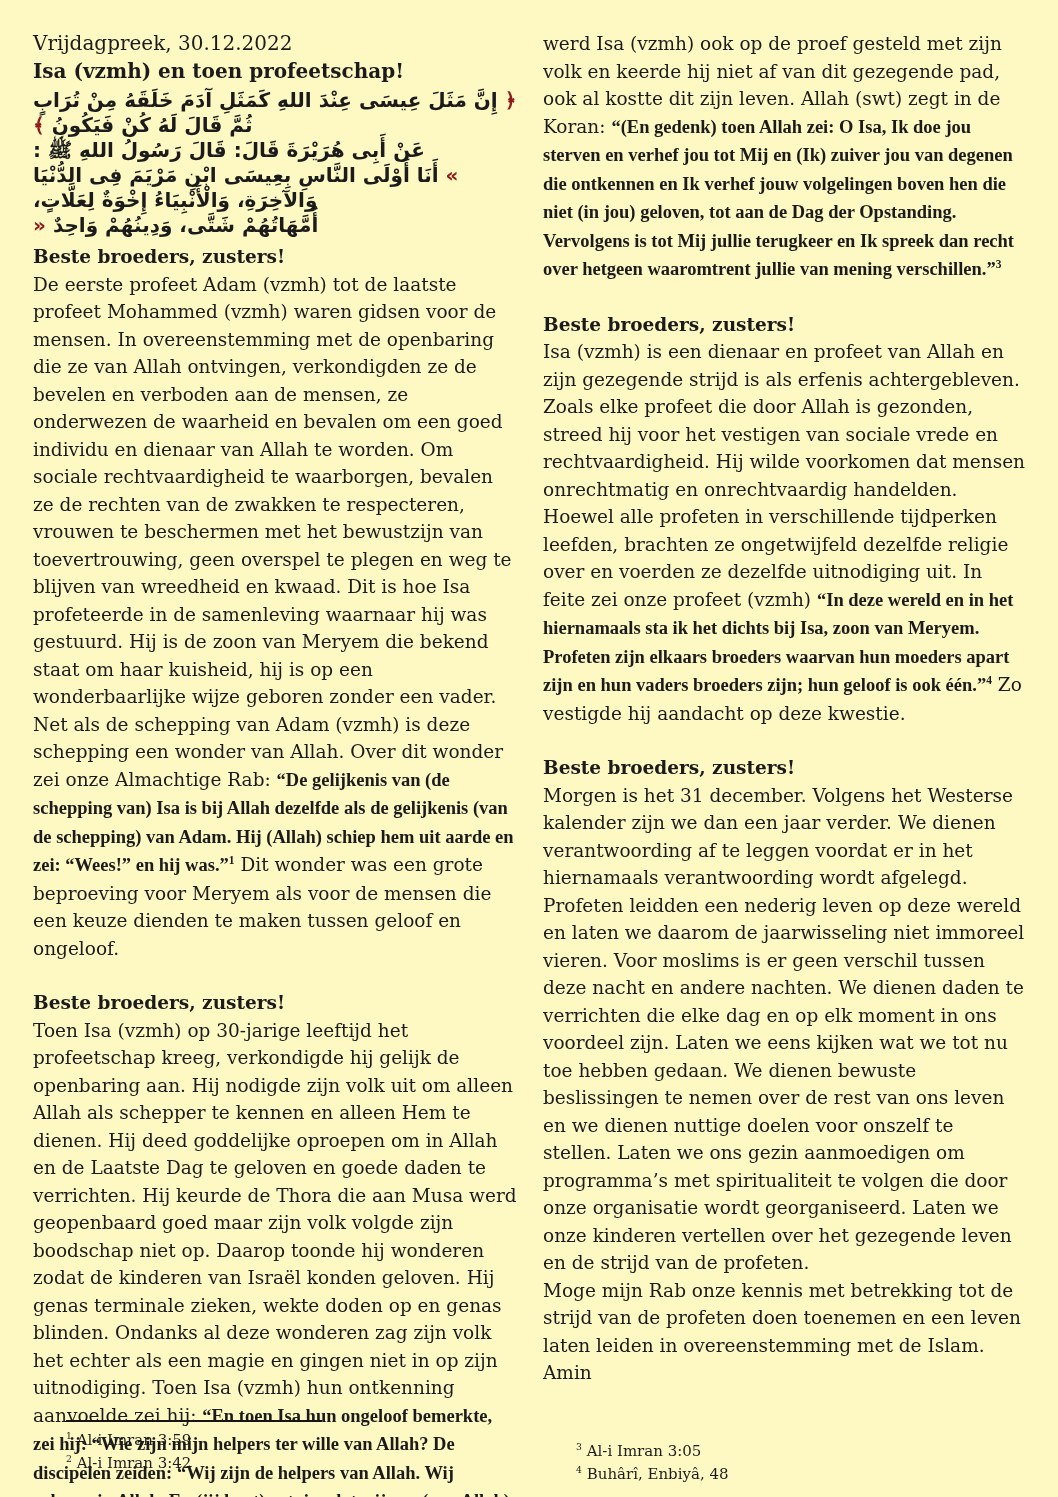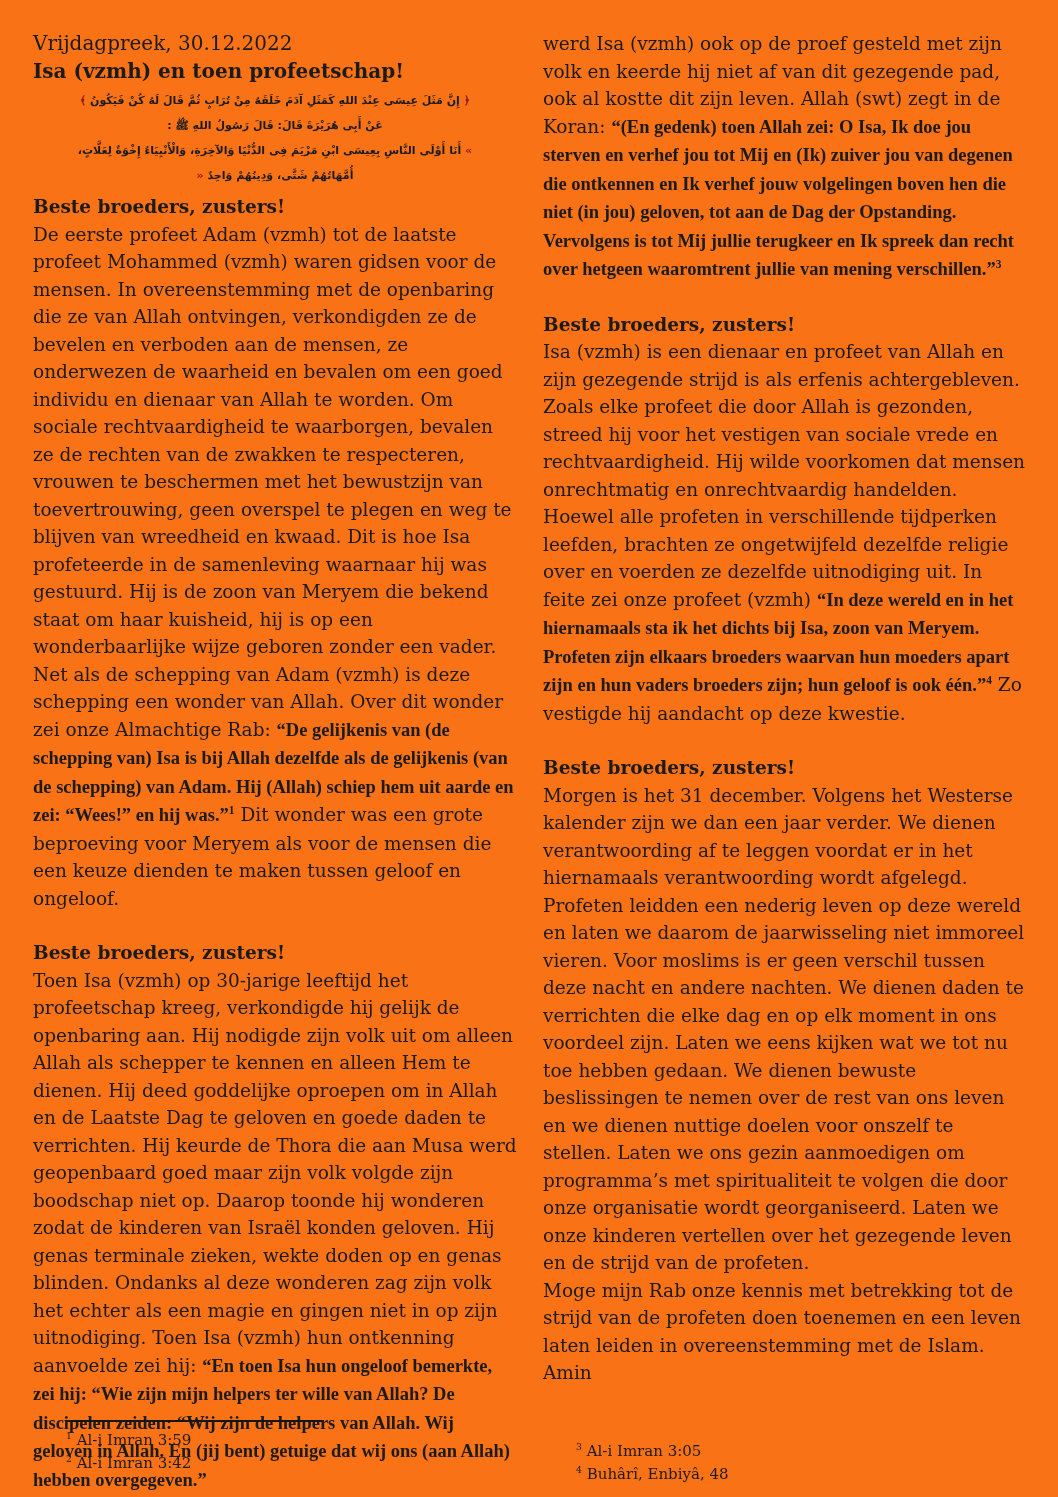--- a/index.html
+++ b/index.html
@@ -1,19 +1,19 @@
 <!DOCTYPE html>
 <html><head>
 <meta charset="utf-8">
 <style>
   html, body { margin:0; padding:0; background:#ffffff; }
   .page {
     position:relative;
     width:1058px; height:1497px;
-    background:#f97316;
+    background:#fef9c3;
     overflow:hidden;
     font-family:"DejaVu Serif", serif;
     color:#1b1b1b;
   }
   .col {
     position:absolute;
     top:30px;
     width:484px;
     font-size:18.5px;
     line-height:27.5px;
@@ -21,24 +21,23 @@
   }
   .col-left  { left:33px; }
   .col-right { left:543px; }
   p { margin:0; }
   .doc-title   { font-size:20px; font-weight:normal; }
   .doc-subtitle{ font-size:20px; font-weight:bold; }
   .heading { font-weight:bold; }
   .spacer  { height:27px; }
   .arabic {
     direction:rtl;
-    text-align:center;
     font-family:"DejaVu Sans", sans-serif;
     font-weight:bold;
-    font-size:11px;
+    font-size:20px;
     line-height:25px;
     margin:3px 0 5px 0;
   }
   .b { font-weight:bold;font-family:Liberation Serif, serif; }
   sup { font-size:0.62em; line-height:0; vertical-align:super; }
   .footnotes {
     position:absolute;
     font-size:15px;
     line-height:23px;
     margin-left:33px;

